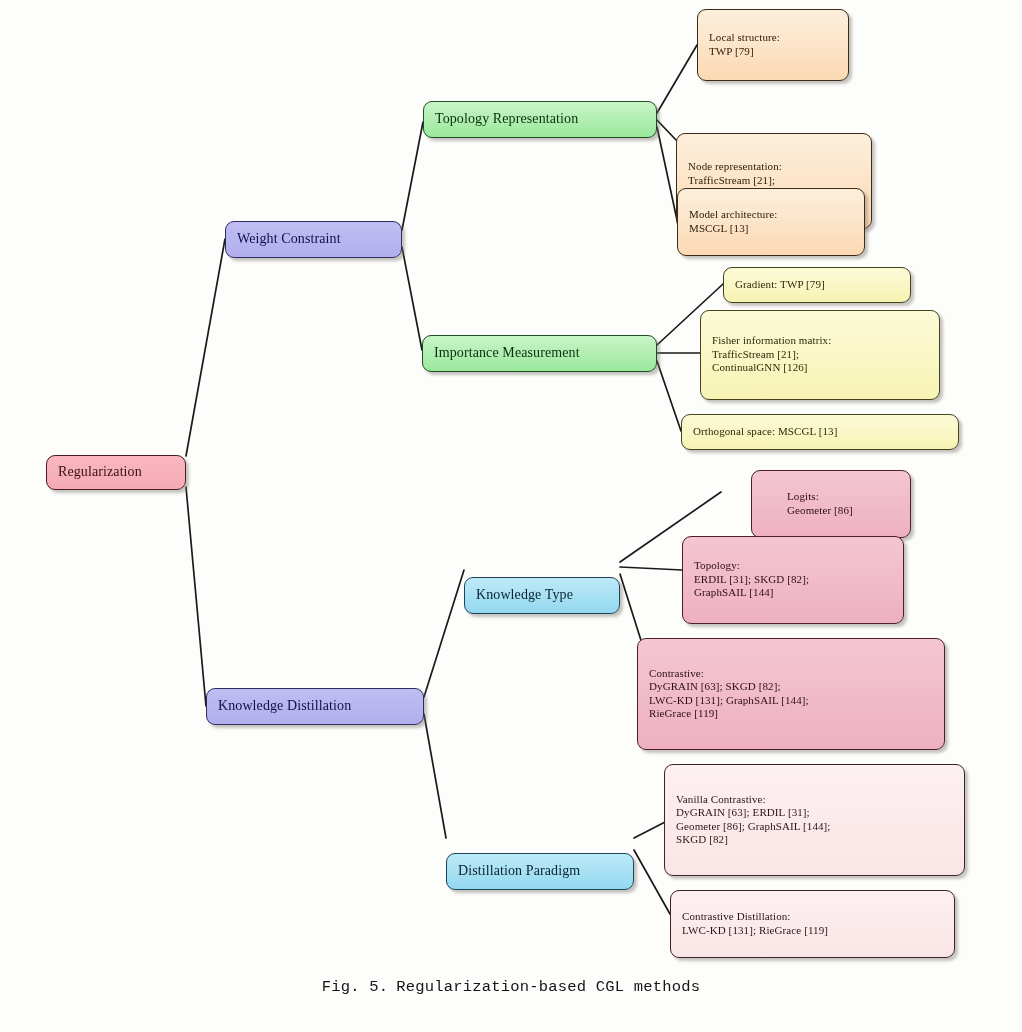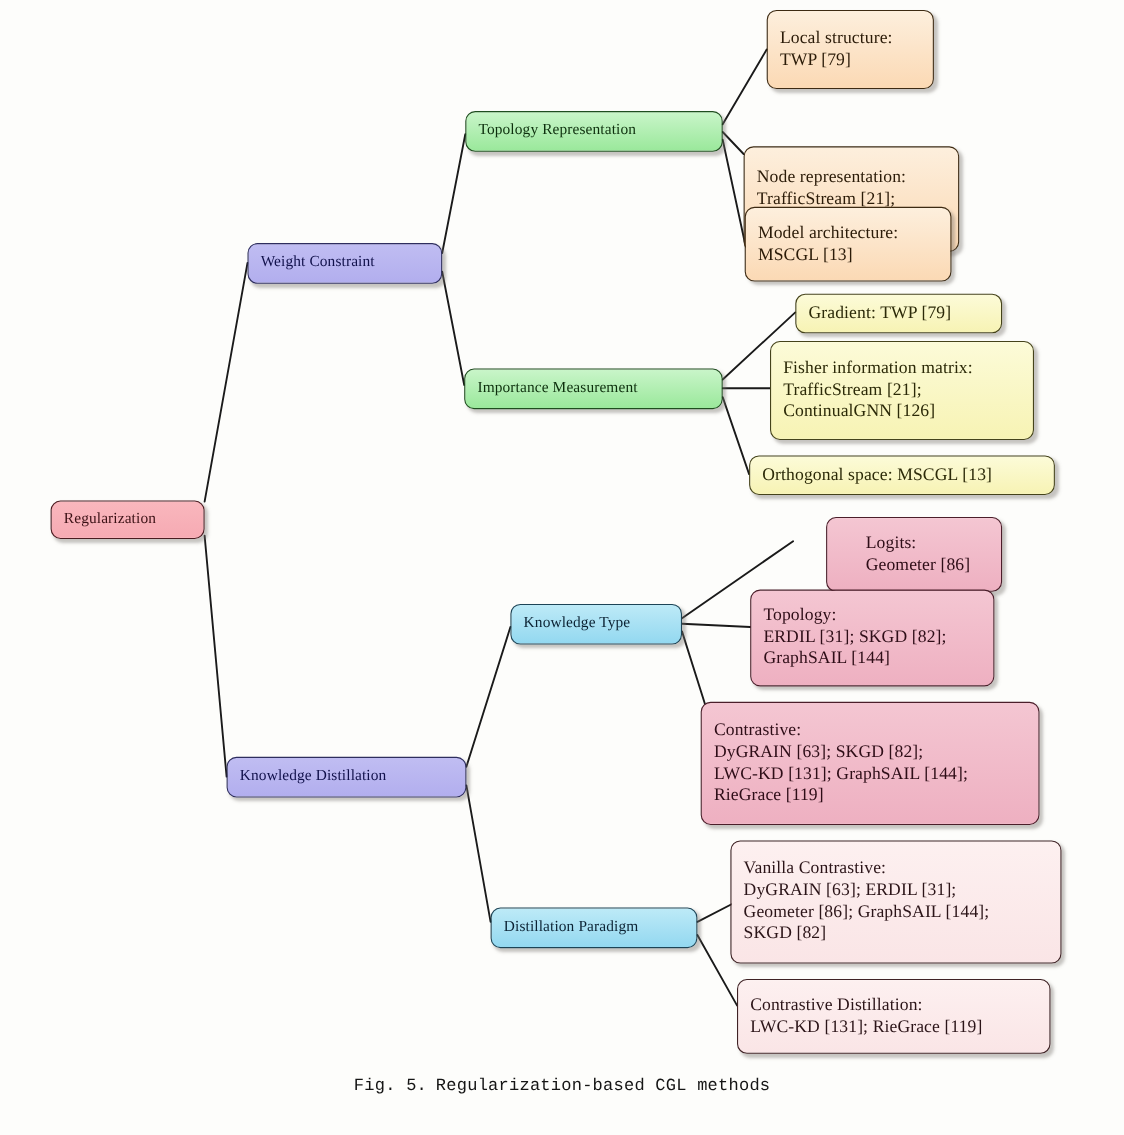--- a/index.html
+++ b/index.html
@@ -35,26 +35,26 @@
     box-shadow: 3px 3px 3px rgba(120,115,110,0.42);
     white-space: pre;
     letter-spacing: 0.1px;
   }
   .node .ln { display: block; }
 
   
   .c-root   { background: linear-gradient(180deg,#f9b7bd 0%, #f6aab3 100%); color:#3a1014; border-color:#4a1b20; }
   .c-cat    { background: linear-gradient(180deg,#c0bdf2 0%, #b2aeee 100%); color:#10104a; border-color:#2e2e5e; }
   .c-green  { background: linear-gradient(180deg,#c9f5c9 0%, #9ae89b 100%); color:#0d2f0d; border-color:#1f4d1f; }
-  .c-blue   { background: linear-gradient(180deg,#bdeaf7 0%, #93d8f0 100%); color:#0b2233; border-color:#1d4456; }
+  .c-blue   { background: linear-gradient(180deg,#bdeaf7 0%, #93d8f0 100%); color:#0b2233; border-color:#1d4456;margin-top:28px; }
   .c-peach  { background: linear-gradient(180deg,#fdefdd 0%, #fbd9b4 100%); color:#2b1b08; border-color:#3d2a12; }
   .c-yellow { background: linear-gradient(180deg,#fcfbd8 0%, #f7f3b4 100%); color:#2c2a08; border-color:#45431a; }
   .c-pinkd  { background: linear-gradient(180deg,#f4c6d2 0%, #eeb0c1 100%); color:#2e0d17; border-color:#4b1e2a; }
   .c-pinkl  { background: linear-gradient(180deg,#fdf0f0 0%, #fae5e6 100%); color:#2b1418; border-color:#3f2225; }
-  .fs-17 { font-size: 16px; }
+  .fs-17 { font-size: 11px; }
   .fs-18 { font-size: 14px; }
 
   #caption {
     position: absolute;
     left: 0;
     top: 978px;
     width: 1022px;
     text-align: center;
     font-family: Liberation Mono, monospace;
     font-size: 15.5px;

